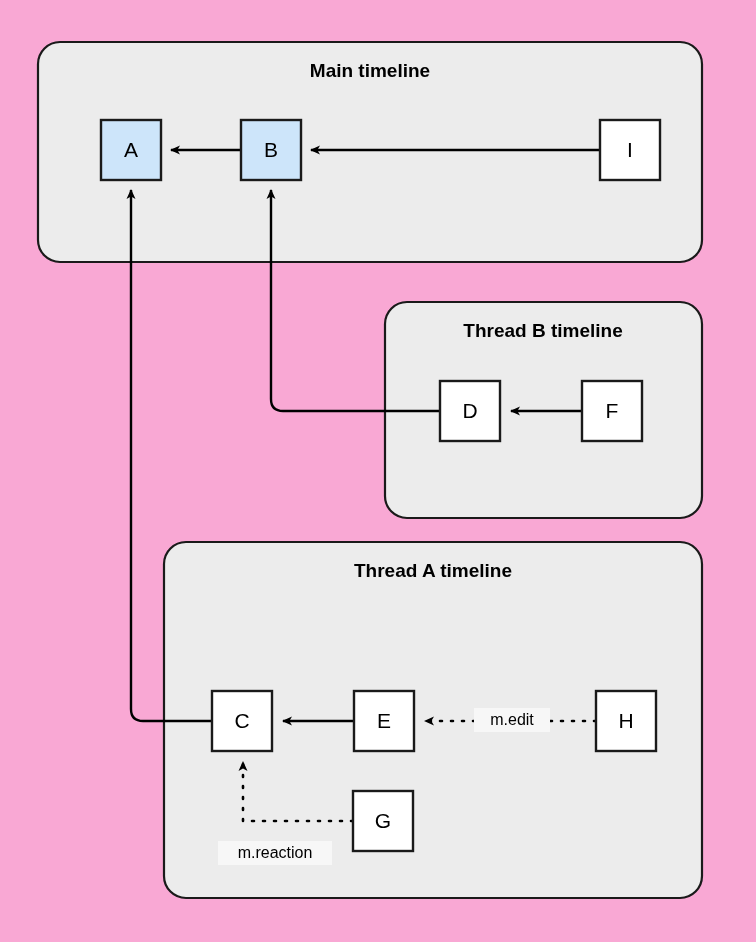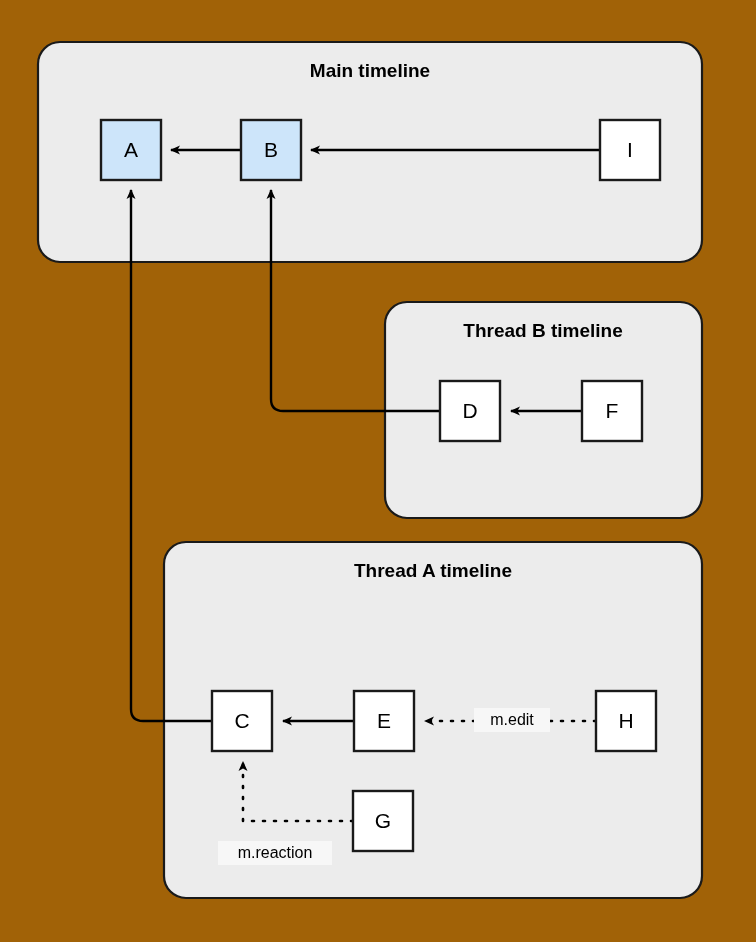--- a/index.html
+++ b/index.html
@@ -7,21 +7,21 @@
     padding: 0;
     background: #ffffff;
   }
   body {
     font-family: "Liberation Sans", sans-serif;
   }
   #canvas {
     position: relative;
     width: 756px;
     height: 942px;
-    background: #a16207;
+    background: #f9a8d4;
     overflow: hidden;
   }
   #diagram-svg {
     position: absolute;
     left: 0;
     top: 0;
     width: 756px;
     height: 942px;
   }
   .panel-title {

